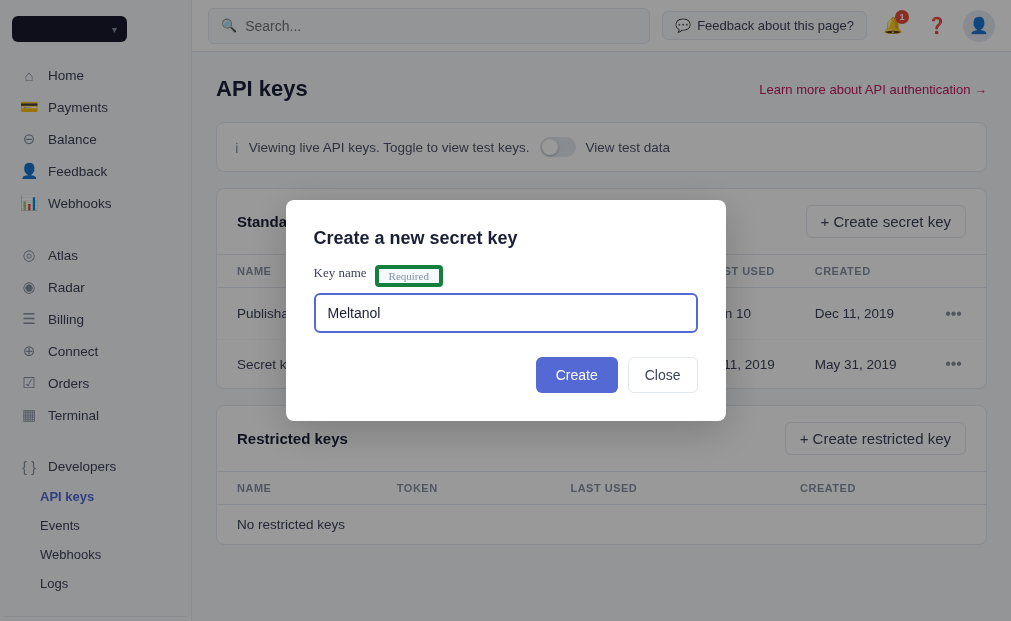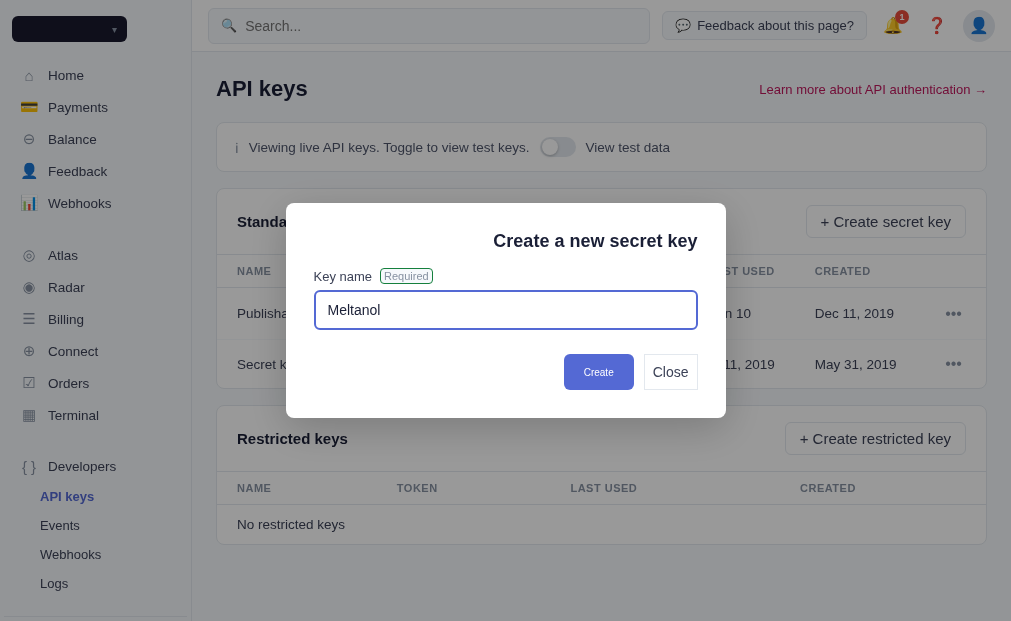--- a/index.html
+++ b/index.html
@@ -322,37 +322,37 @@
       width: 440px;
       padding: 28px;
       box-shadow: 0 10px 40px rgba(0,0,0,0.2);
       position: relative;
     }
     .modal-title {
       font-size: 18px;
       font-weight: 600;
       color: #1a1f36;
       margin-bottom: 16px;
-      text-align: right;
     }
     .form-group { margin-bottom: 20px; }
     .form-label {
       font-size: 13px;
       font-weight: 500;
       color: #3c4257;
       margin-bottom: 6px;
       display: flex;
-      align-items: center;
+      align-items: flex-start;
       gap: 8px;
+      font-family: Liberation Serif, serif;
     }
     .required-badge {
       background: #f6f9fc;
-      border: 1px solid #15803d;
+      border: 4px solid #15803d;
       border-radius: 4px;
-      padding: 1px 3px;
+      padding: 1px 10px;
       font-size: 11px;
       color: #8792a2;
       font-weight: 400;
     }
     .form-input {
       width: 100%;
       border: 2px solid #5469d4;
       border-radius: 6px;
       padding: 10px 12px;
       font-size: 14px;
@@ -364,30 +364,30 @@
       justify-content: flex-end;
       gap: 10px;
       margin-top: 24px;
     }
     .btn-create {
       background: #5469d4;
       color: white;
       border: none;
       border-radius: 6px;
       padding: 9px 20px;
-      font-size: 10px;
+      font-size: 14px;
       font-weight: 500;
       cursor: pointer;
     }
     .btn-close {
       background: white;
       color: #3c4257;
       border: 1px solid #e3e8ee;
-      border-radius: 0;
-      padding: 9px 8px;
+      border-radius: 6px;
+      padding: 9px 16px;
       font-size: 14px;
       cursor: pointer;
     }
   </style>
 </head>
 <body>
 
 <nav class="sidebar">
   <div class="sidebar-top">
     <button class="sidebar-logo-btn">

